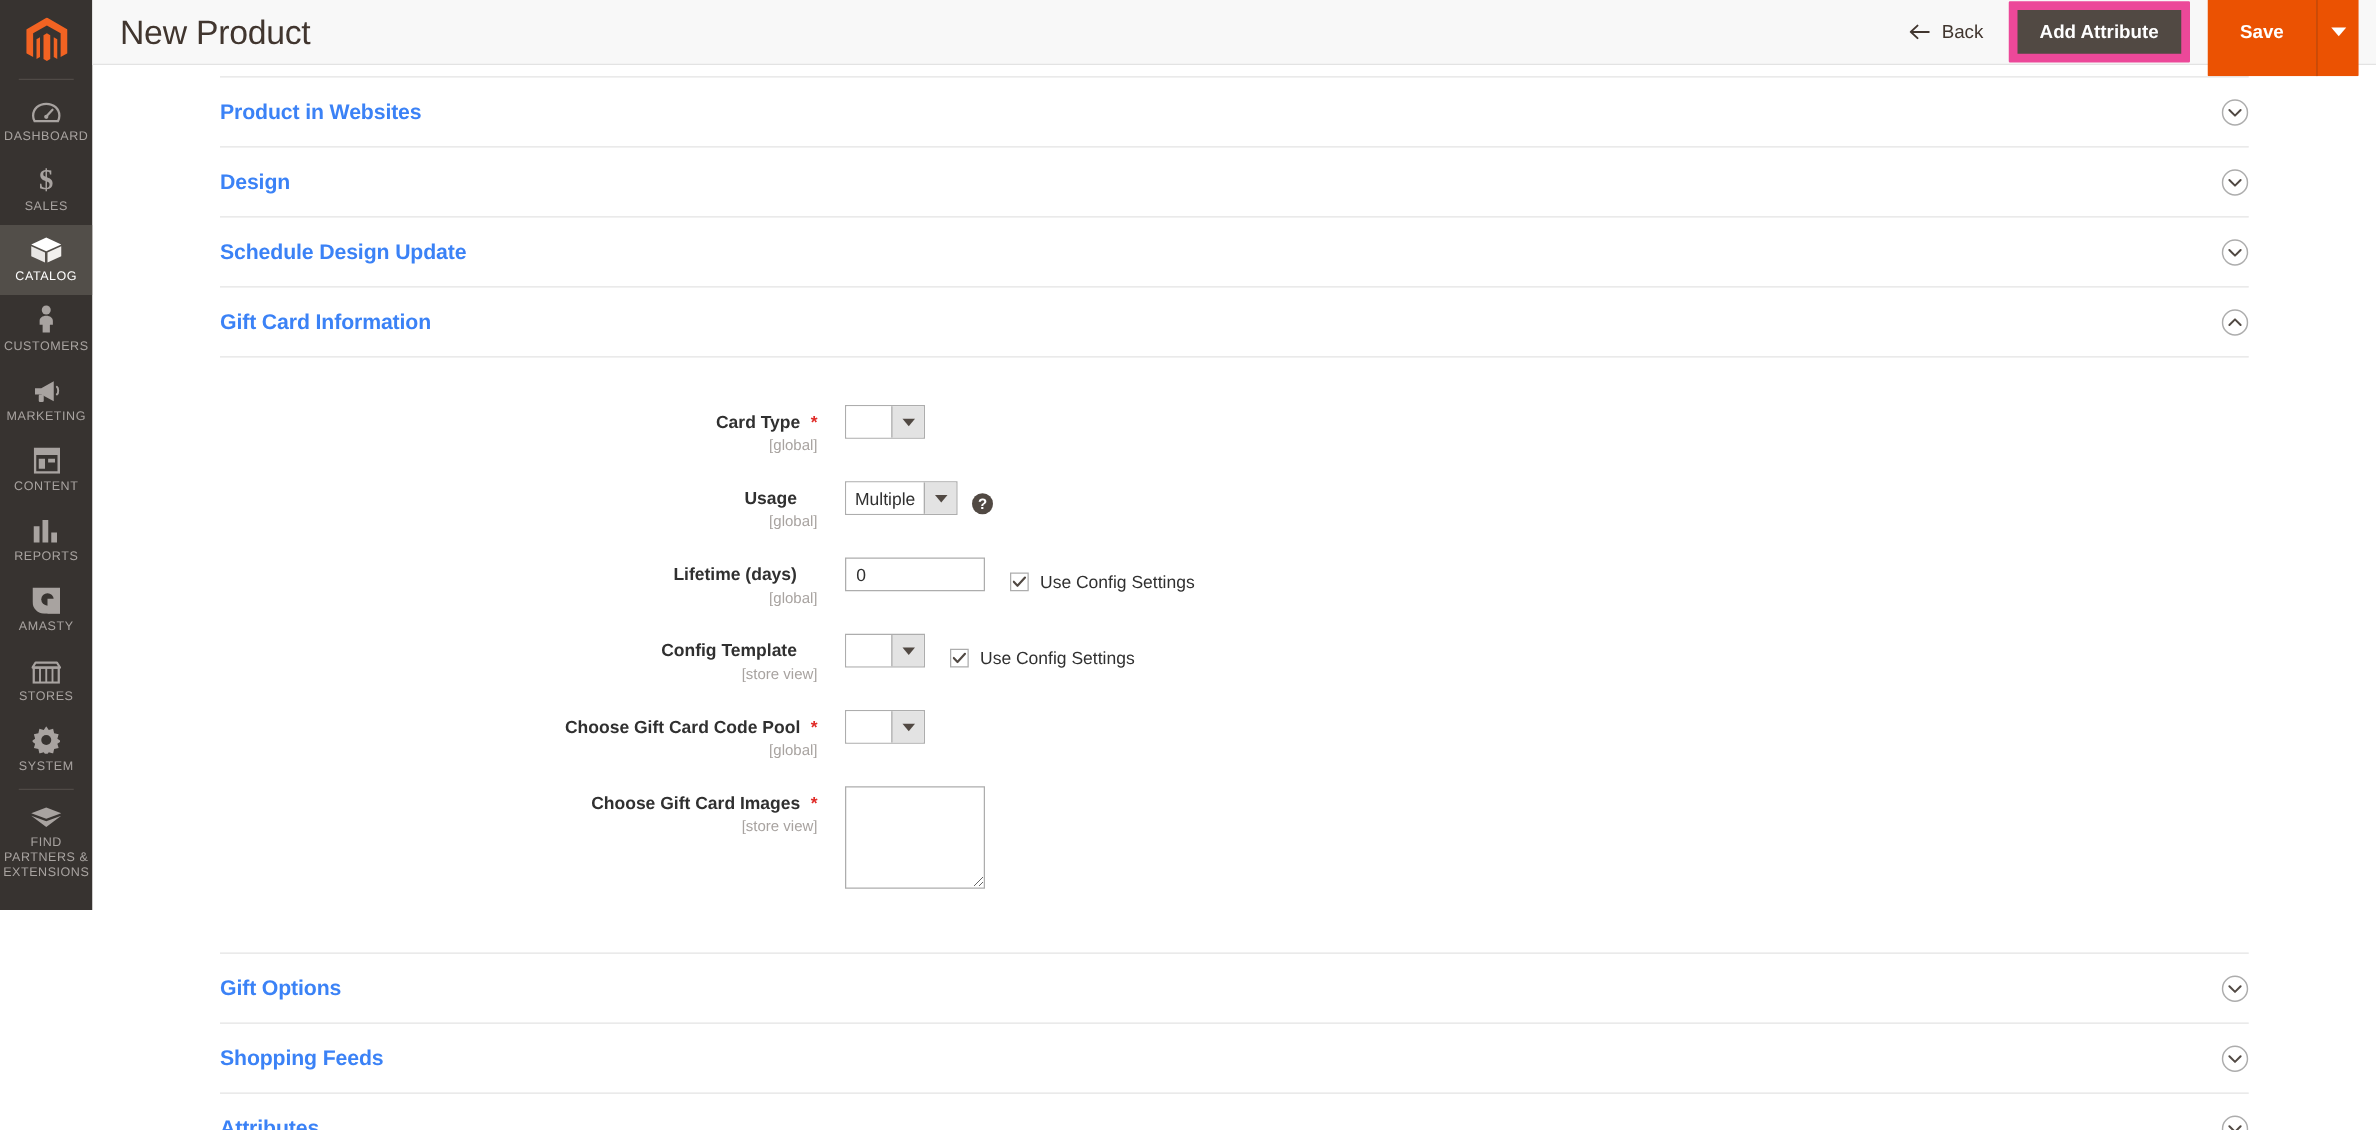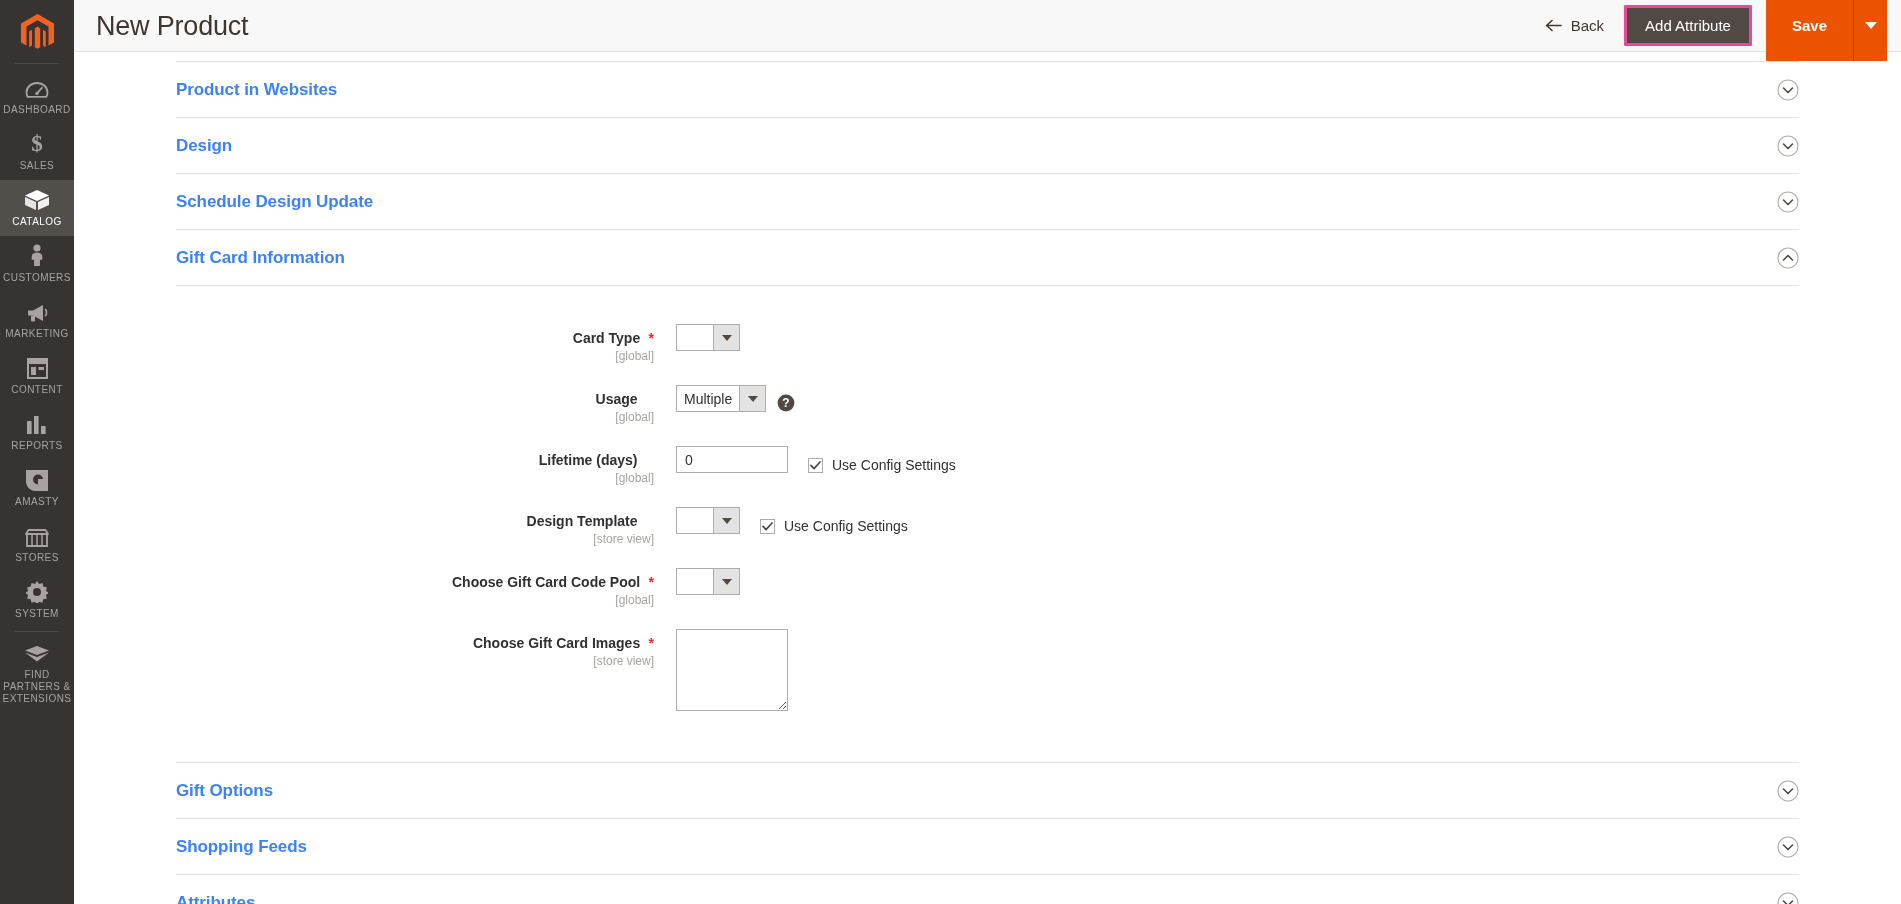--- a/index.html
+++ b/index.html
@@ -6,21 +6,21 @@
   html, body {
     width: 1901px; height: 904px;
     background: #ffffff;
     font-family: "Liberation Sans", sans-serif;
     overflow: hidden;
   }
   #app { position: relative; width: 1901px; height: 904px; display: flex; }
 
   
   #sidebar {
-    width: 74px; height: 904px; flex: 0 0 74px;
+    width: 74px; height: 728px; flex: 0 0 74px;
     background: #373330;
     display: flex; flex-direction: column; align-items: center;
     padding-top: 6px;
   }
   .logo-wrap { width: 74px; height: 54px; display: flex; align-items: center; justify-content: center; }
   .m-logo { width: 33px; height: 38px; display: block; }
   .side-divider { width: 44px; height: 1px; background: #4f4a46; margin: 3px 0 4px 0; }
   .nav-item {
     width: 74px; min-height: 56px;
     display: flex; flex-direction: column; align-items: center; justify-content: center;
@@ -49,22 +49,22 @@
     letter-spacing: -.2px;
   }
   .header-actions { margin-left: auto; display: flex; align-items: center; gap: 14px; justify-content: center; }
   .back-btn {
     display: flex; align-items: center; gap: 9px;
     background: none; border: none; cursor: pointer;
     font-family: inherit; font-size: 15px; color: #41362f; padding: 6px 6px;
   }
   .back-arrow { width: 17px; height: 13px; display: block; }
   .btn-attr {
-    background: #514943; color: #ffffff; border: 3px solid #ec4899;
-    font-family: inherit; font-size: 15px; font-weight: 400;
+    background: #514943; color: #ffffff; border: 7px solid #ec4899;
+    font-family: inherit; font-size: 15px; font-weight: 700;
     padding: 9px 18px; cursor: pointer; border-radius: 1px;
   }
   .save-group { display: flex; align-items: stretch; border-radius: 1px; overflow: hidden; }
   .btn-save {
     background: #eb5202; color: #ffffff; border: none;
     font-family: inherit; font-size: 15px; font-weight: 600;
     padding: 27px 26px; cursor: pointer;
   }
   .btn-save-toggle {
     background: #eb5202; border: none; border-left: 1px solid #ba4000;
@@ -411,21 +411,21 @@
                   </svg>
                 </span>
                 <span class="cfg-label">Use Config Settings</span>
               </span>
             </div>
           </div>
 
           <div class="field-row">
             <div class="field-label-col">
               <span class="field-label-line">
-                <span class="field-label">Design Template</span>
+                <span class="field-label">Config Template</span>
                 <span class="star-slot"></span>
               </span>
               <span class="field-scope">[store view]</span>
             </div>
             <div class="field-ctrl-col">
               <div class="sel">
                 <span class="sel-value"></span>
                 <span class="sel-arrow">
                     <span class="caret-dark"></span>
                   </span>

